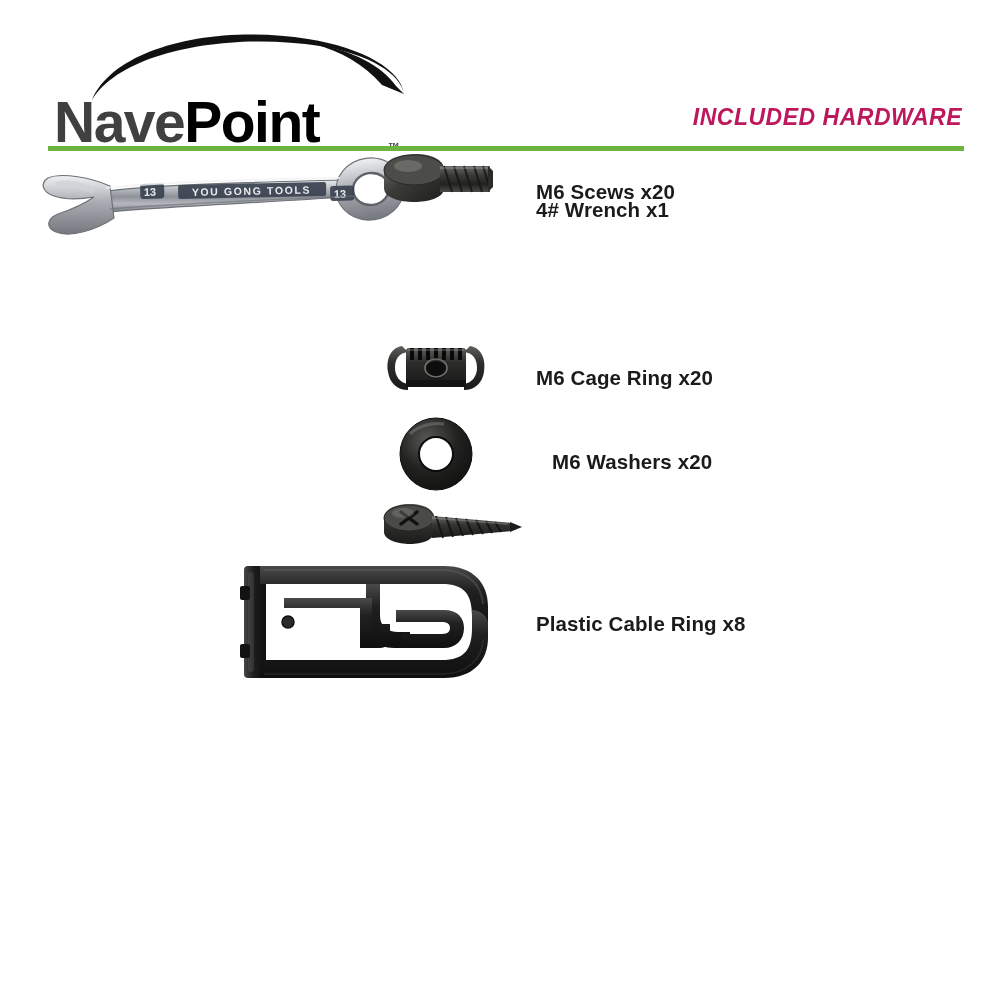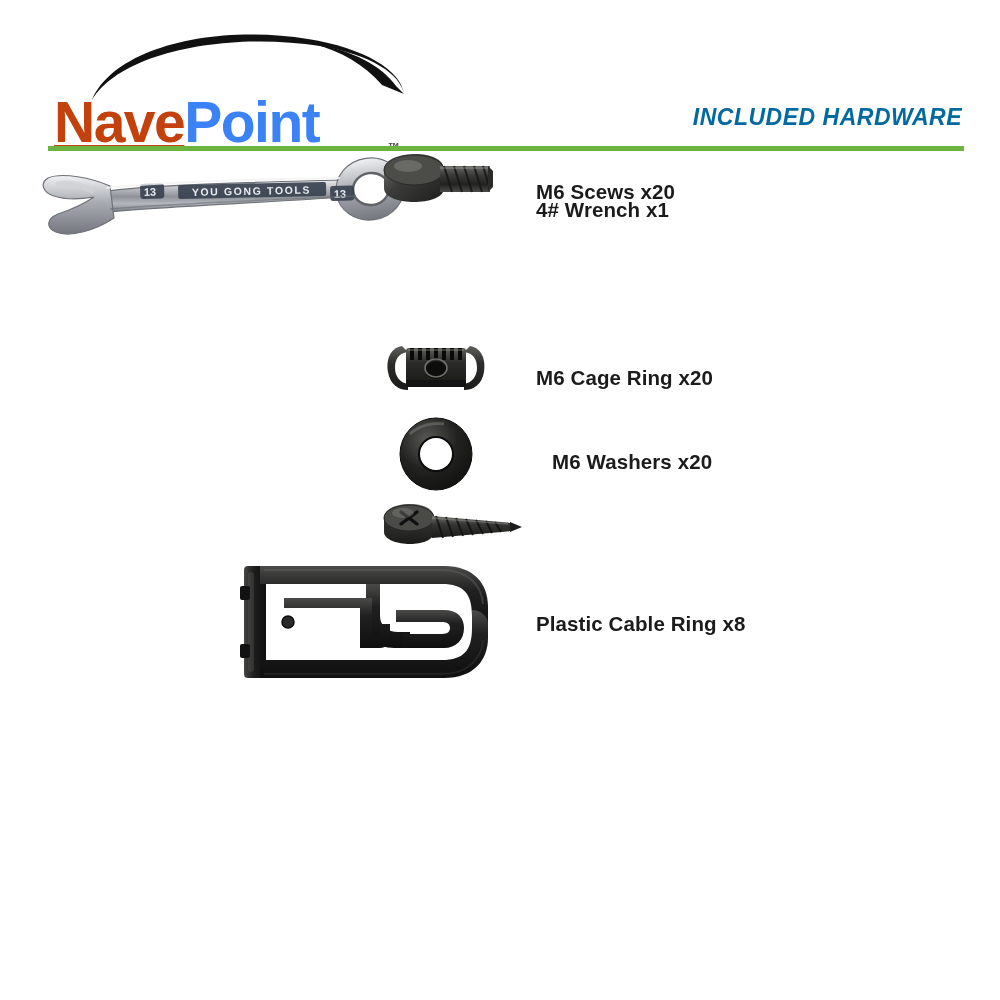--- a/index.html
+++ b/index.html
@@ -41,39 +41,39 @@
   .logo-text {
     position: absolute;
     left: 2px;
     top: 58px;
     font-size: 57px;
     font-weight: bold;
     letter-spacing: -1.5px;
     line-height: 1;
     white-space: nowrap;
   }
-  .logo-nave { color: #c2410c; text-decoration: underline; }
-  .logo-point { color: #3b82f6; }
+  .logo-nave { color: #404040; }
+  .logo-point { color: #000000; }
   .logo-tm {
     position: absolute;
     left: 336px;
     top: 104px;
     font-size: 12px;
     color: #444;
     font-weight: bold;
   }
 
   .header-title {
     position: absolute;
     right: 38px;
     top: 104px;
     font-size: 23px;
     font-weight: bold;
     font-style: italic;
-    color: #0369a1;
+    color: #be185d;
     letter-spacing: 0.5px;
     white-space: nowrap;
   }
   .header-rule {
     position: absolute;
     left: 48px;
     top: 146px;
     width: 916px;
     height: 5px;
     background: #6cb33f;

